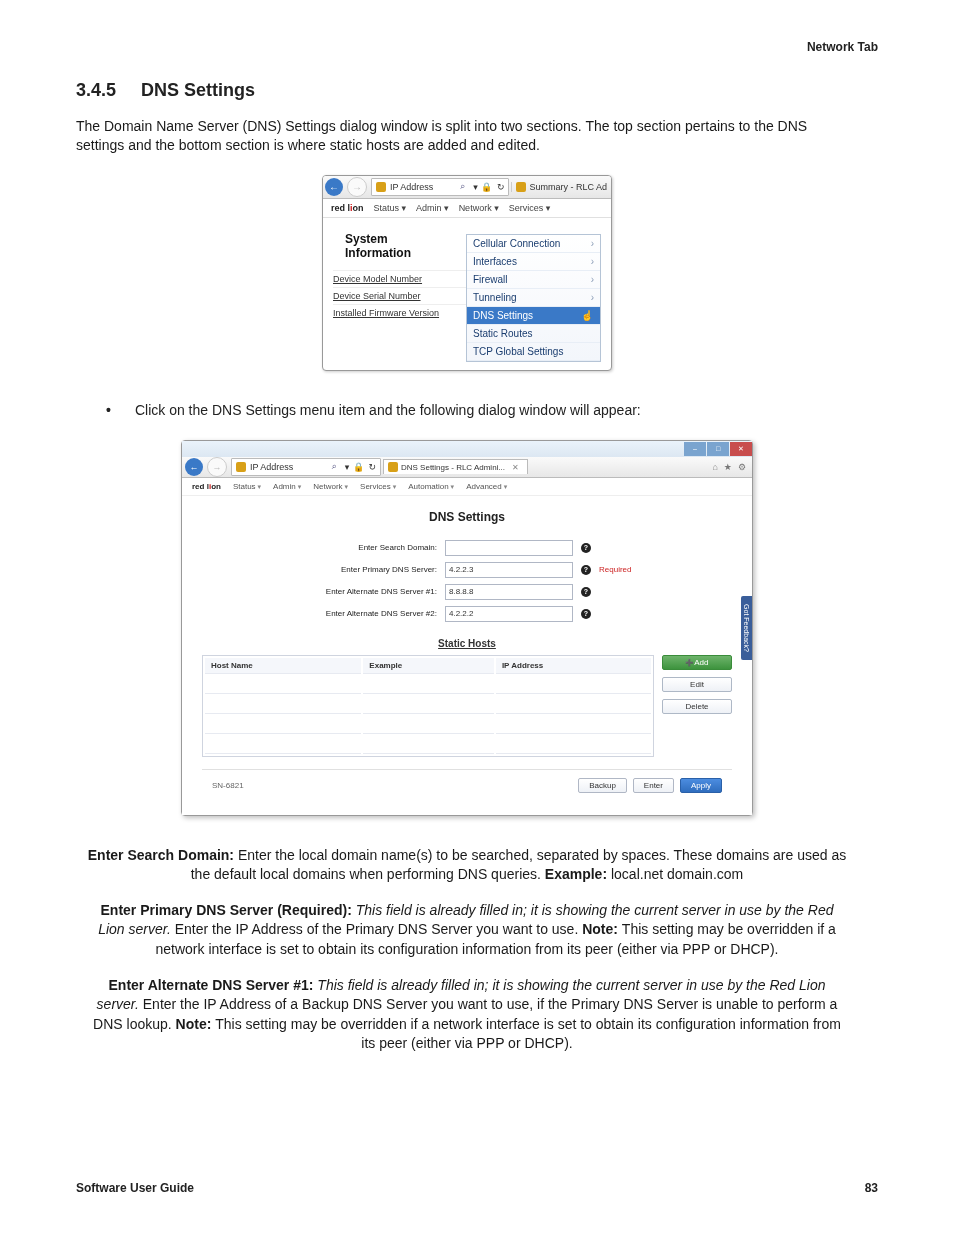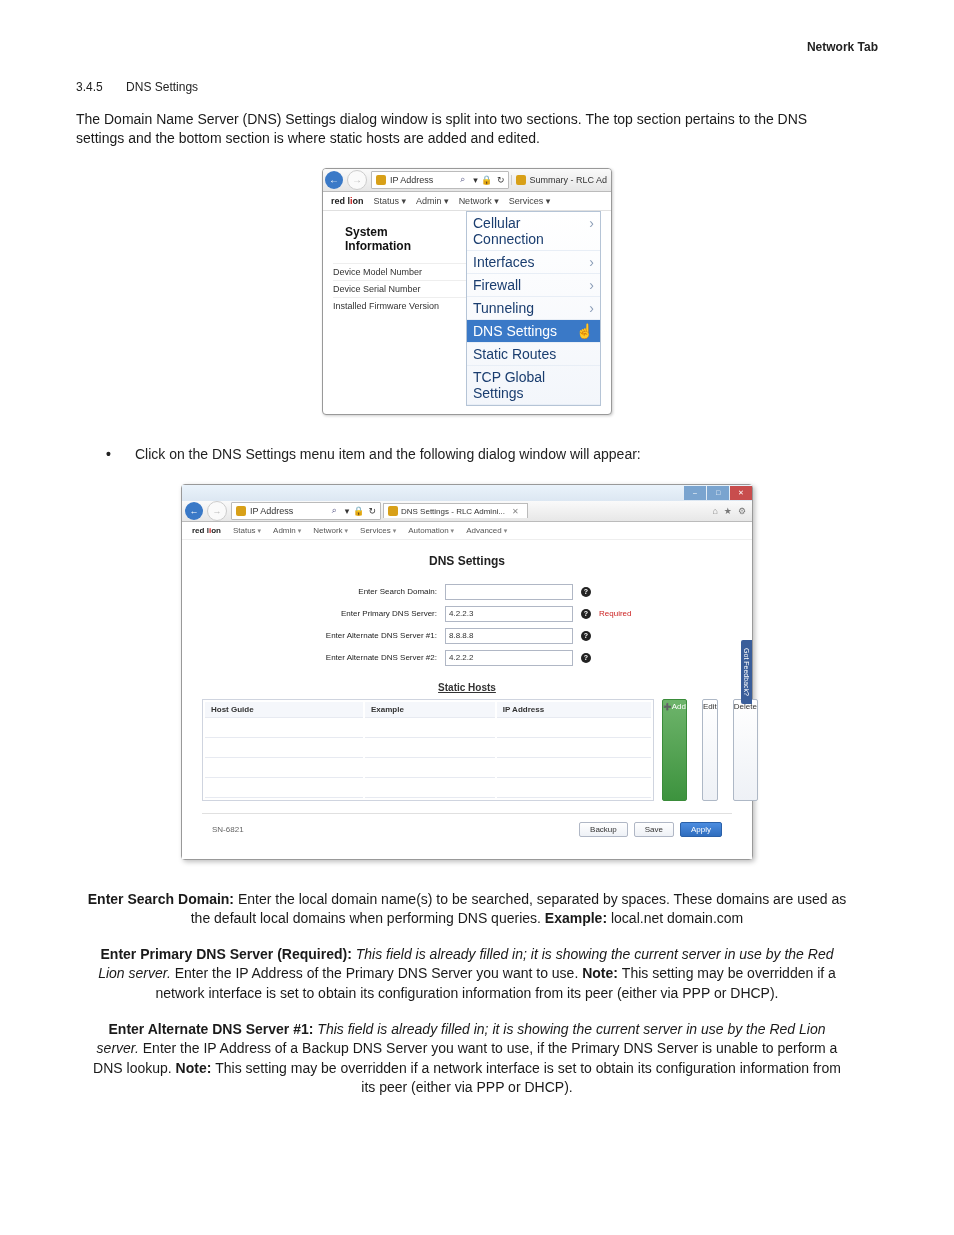--- a/index.html
+++ b/index.html
@@ -18,22 +18,22 @@
     box-sizing: border-box;
   }
   .header-right {
     position: absolute;
     right: 50px;
     top: 40px;
     font-size: 12px;
     font-weight: bold;
   }
   h2.section {
-    font-size: 12px;
-    font-weight: normal;
+    font-size: 18px;
+    font-weight: bold;
     color: #222;
     margin: 40px 0 16px;
   }
   h2.section .num { margin-right: 20px; }
   p.body {
     line-height: 1.35;
     margin: 0 0 14px;
     color: #1a1a1a;
   }
   .bullet {
@@ -87,25 +87,25 @@
   }
   .logo-redlion { color:#222; font-weight:bold;text-align:right; }
   .logo-redlion b { color:#c11; }
   .menu-item.drop::after { content:" \25BE"; }
   .menu-net { background:#fff; }
   .body1 {
     display:flex; padding:0 10px 8px;
   }
   .leftcol { width:50%; padding:8px 0; }
   .sysinf { font-size:12px; font-weight:bold; color:#111; margin:6px 12px 10px; }
-  .leftcol .row9 { font-size:9px; color:#333; padding:3px 0; border-top:1px solid #eee;}
+  .leftcol .row9 { font-size:9px; color:#333; padding:3px 0; border-top:1px solid #eee;text-decoration:underline;}
   .dropdown1 {
-    width:50%; margin-top:0;
+    width:50%; margin-top:16px;
     border:1px solid #b5c4d6; background:linear-gradient(#fff,#f3f6fb);
-    font-size:14px;
+    font-size:10px;
   }
   .dd-item {
     padding:3px 6px; border-bottom:1px solid #e8eef6; display:flex; justify-content:space-between;
     color:#1a3d6f;
   }
   .dd-item.sel { background:#3a79c7; color:#fff; }
   .caret9::after { content:" \203A"; opacity:.5; }
 
   
   .screenshot2 {
@@ -169,21 +169,21 @@
   .statichosts-h { text-align:center; text-decoration:underline; font-size:10px; font-weight:bold; margin:16px 0 6px;}
   .tableblock { display:flex; gap:8px; }
   .hoststable {
     flex:1; border:1px solid #cfd4df; font-size:8px; background:#fff;
   }
   .hoststable th, .hoststable td {
     text-align:left; padding:3px 6px; border-bottom:1px solid #e7eaf1;
   }
   .hoststable th { background:#f5f7fb; font-weight:bold;}
   .hoststable tr.blank td { height:11px; }
-  .btncol { width:70px; display:flex; flex-direction:row; gap:15px; }
+  .btncol { width:70px; display:flex; flex-direction:column; gap:7px; }
   .btn {
     font-size:8px; border:1px solid #aeb8c6; border-radius:2px;
     padding:2px 0; text-align:center; background:linear-gradient(#fff,#eef1f6);
   }
   .btn.add { background:linear-gradient(#6eb46b,#3d933e); color:#fff; border-color:#3a8c3a;}
   .btn.add::before { content:"\2795 "; font-size:7px; }
   .bottombar {
     display:flex; align-items:center; gap:6px; padding:8px 10px;
     border-top:1px solid #e0e0e0; margin-top:12px; font-size:8px;
   }
@@ -339,21 +339,21 @@
       </div>
 
       <div class="feedback-tab">Got Feedback?</div>
 
       <div class="statichosts-h">Static Hosts</div>
 
       <div class="tableblock">
         <table class="hoststable">
           <tbody>
               <tr>
-            <th>Host Guide</th>
+            <th>Host Name</th>
             <th>Example</th>
             <th>IP Address</th>
           </tr>
           <tr class="blank">
                 <td></td>
                 <td></td>
                 <td></td>
               </tr>
           <tr class="blank">
                 <td></td>
@@ -376,32 +376,36 @@
           <div class="btn add">Add</div>
           <div class="btn">Edit</div>
           <div class="btn">Delete</div>
         </div>
       </div>
 
       <div class="bottombar">
         <span class="model">SN-6821</span>
         <span class="spacer"></span>
         <span class="minibtn">Backup</span>
-        <span class="minibtn">Save</span>
+        <span class="minibtn">Enter</span>
         <span class="minibtn apply">Apply</span>
       </div>
     </div>
   </div>
 
   <p class="para">
     <b>Enter Search Domain: </b><span>Enter the local domain name(s) to be searched, separated by spaces. These domains are used as the default local domains when performing DNS queries. </span><b>Example: </b><span>local.net domain.com</span>
   </p>
 
   <p class="para">
     <b>Enter Primary DNS Server (Required): </b><i>This field is already filled in; it is showing the current server in use by the Red Lion server. </i><span>Enter the IP Address of the Primary DNS Server you want to use. </span><b>Note: </b><span>This setting may be overridden if a network interface is set to obtain its configuration information from its peer (either via PPP or DHCP).</span>
   </p>
 
   <p class="para">
     <b>Enter Alternate DNS Server #1: </b><i>This field is already filled in; it is showing the current server in use by the Red Lion server. </i><span>Enter the IP Address of a Backup DNS Server you want to use, if the Primary DNS Server is unable to perform a DNS lookup. </span><b>Note: </b><span>This setting may be overridden if a network interface is set to obtain its configuration information from its peer (either via PPP or DHCP).</span>
   </p>
 
+  <div class="footer">
+    <span>Software User Guide</span>
+    <span>83</span>
+  </div>
 
 </div>
 
 </body></html>

